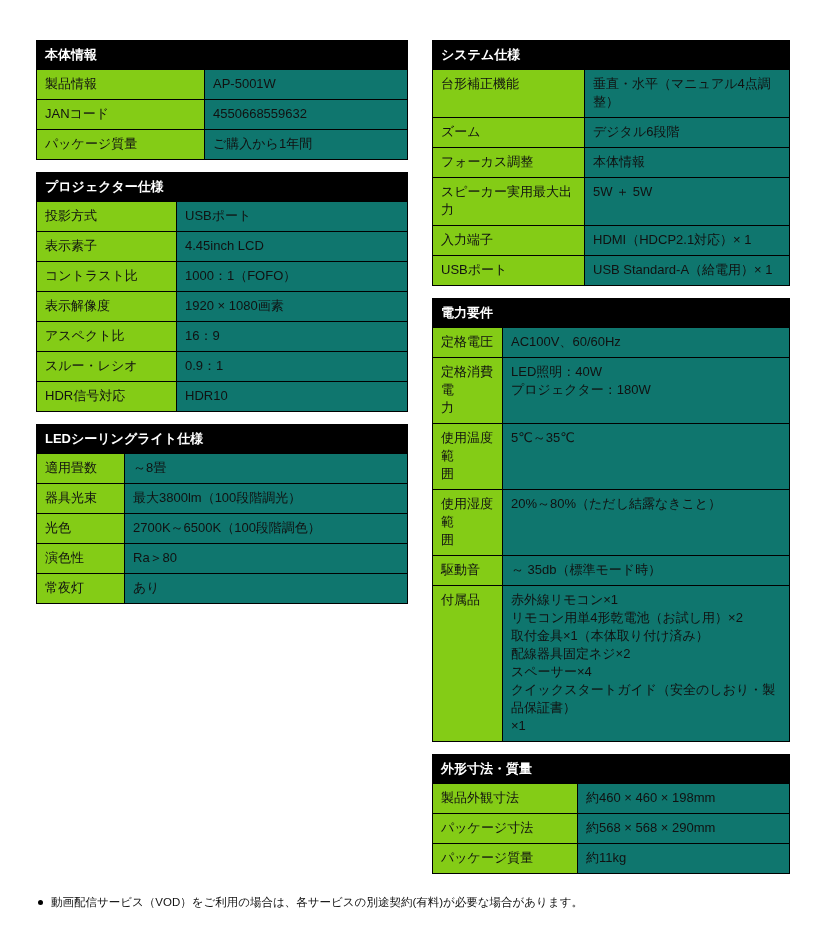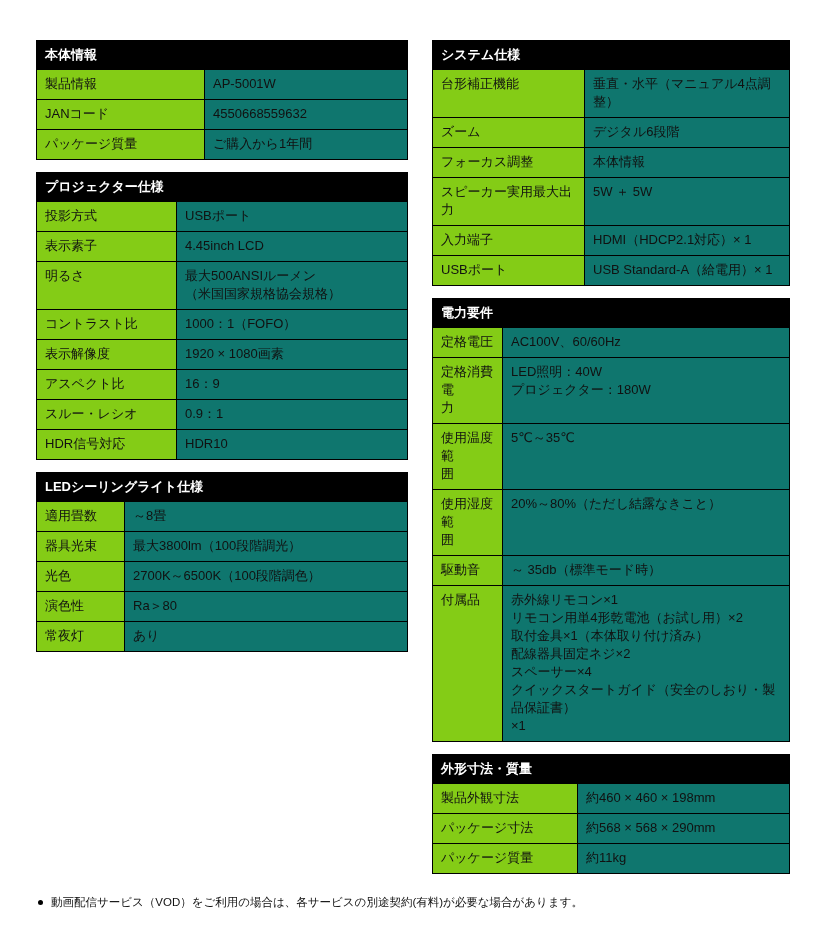--- a/index.html
+++ b/index.html
@@ -128,24 +128,20 @@
           <tbody>
               <tr>
                 <td class="label">投影方式</td>
                 <td class="value">USBポート</td>
               </tr>
               <tr>
                 <td class="label">表示素子</td>
                 <td class="value">4.45inch LCD</td>
               </tr>
               <tr>
-                <td class="label">明るさ</td>
-                <td class="value">最大500ANSIルーメン<br>（米国国家規格協会規格）</td>
-              </tr>
-              <tr>
                 <td class="label">コントラスト比</td>
                 <td class="value">1000：1（FOFO）</td>
               </tr>
               <tr>
                 <td class="label">表示解像度</td>
                 <td class="value">1920 × 1080画素</td>
               </tr>
               <tr>
                 <td class="label">アスペクト比</td>
                 <td class="value">16：9</td>

